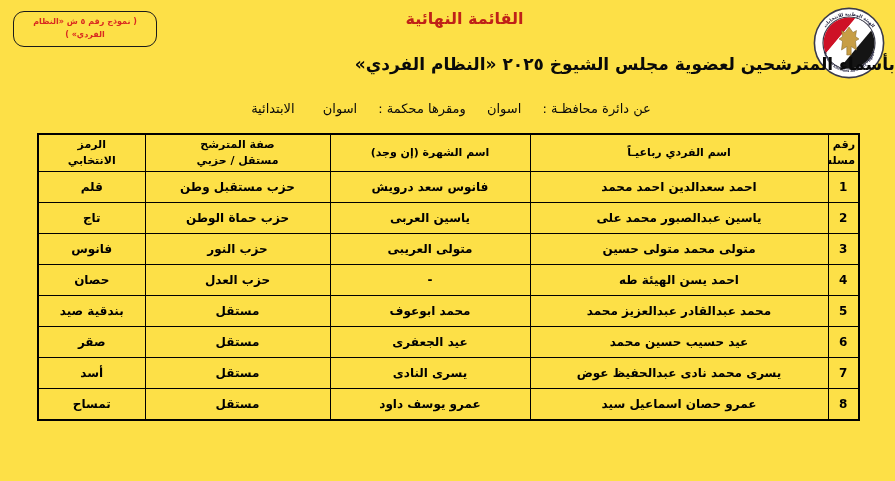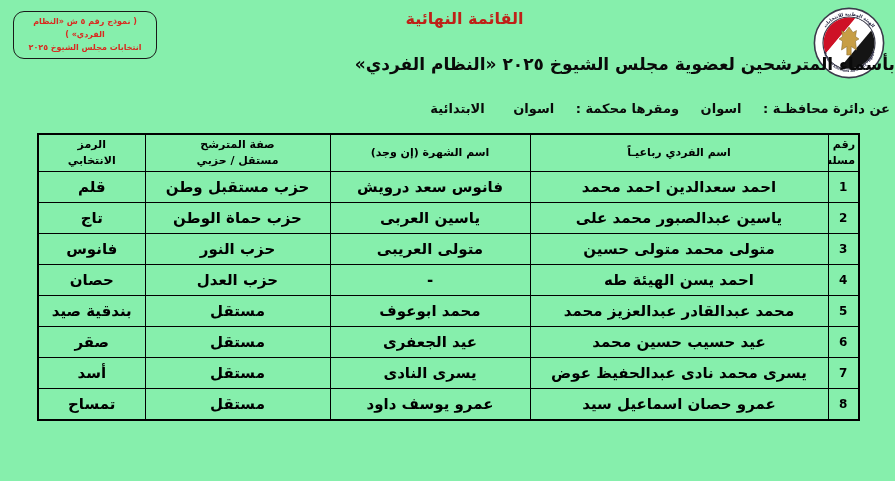--- a/index.html
+++ b/index.html
@@ -1,17 +1,17 @@
 <!DOCTYPE html>
 <html lang="ar" dir="rtl"><head>
 <meta charset="utf-8">
 <style>
   html,body{margin:0;padding:0;background:#fff;}
   .page{
-    position:relative;width:895px;height:481px;background:#86efac;
+    position:relative;width:895px;height:481px;background:#fde047;
     font-family:"DejaVu Sans",sans-serif;direction:rtl;overflow:hidden;color:#000;
   }
   
   .stamp{
     position:absolute;left:13px;top:11px;width:144px;box-sizing:border-box;
     border:1.6px solid #1a1a1a;border-radius:11px;padding:4px 3px;
     text-align:center;color:#d92a20;font-weight:bold;font-size:8px;line-height:1.6;
   }
   
   .title{
@@ -20,47 +20,46 @@
   }
   
   .logo{position:absolute;left:812px;top:6px;width:74px;height:74px;}
   
   .subtitle{
     position:absolute;top:54px;left:0;right:0;text-align:right;
     font-size:17px;font-weight:bold;color:#0a0a0a;letter-spacing:.2px;
   }
   
   .district{
-    position:absolute;top:101px;left:0;right:0;
-    font-size:13px;font-weight:bold;color:#0a0a0a;
+    position:absolute;top:101px;left:0;right:0;text-align:center;
+    font-size:13px;font-weight:normal;color:#0a0a0a;
   }
   .district .seg{margin:0 5px;}
   .district .val{margin:0 12px;}
   
   table.roster{
     position:absolute;top:133px;left:37px;width:821px;height:281px;
     border-collapse:collapse;table-layout:fixed;border:2px solid #000;
     direction:rtl;
   }
   table.roster th,table.roster td{
     border:1.5px solid #000;text-align:center;vertical-align:middle;
     font-weight:bold;padding:0 4px;overflow:hidden;
   }
   table.roster th{font-size:11px;line-height:1.5;white-space:pre-line;height:36px;}
-  table.roster td{font-size:15px;height:30px;}
+  table.roster td{font-size:12px;height:30px;}
   table.roster td.serial{font-size:12px;}
 </style>
 </head>
 <body>
 
 <div class="page">
 
   <div class="stamp">
     <div>( نموذج رقم ٥ ش «النظام الفردي» )</div>
-    <div>انتخابات مجلس الشيوخ ٢٠٢٥</div>
   </div>
 
   <div class="title">القائمة النهائية</div>
 
   <div class="logo">
     <svg viewBox="0 0 74 74" width="74" height="74">
       <defs>
         <clipPath id="innerClip">
             <circle cx="37" cy="37" r="25.4"></circle>
           </clipPath>

